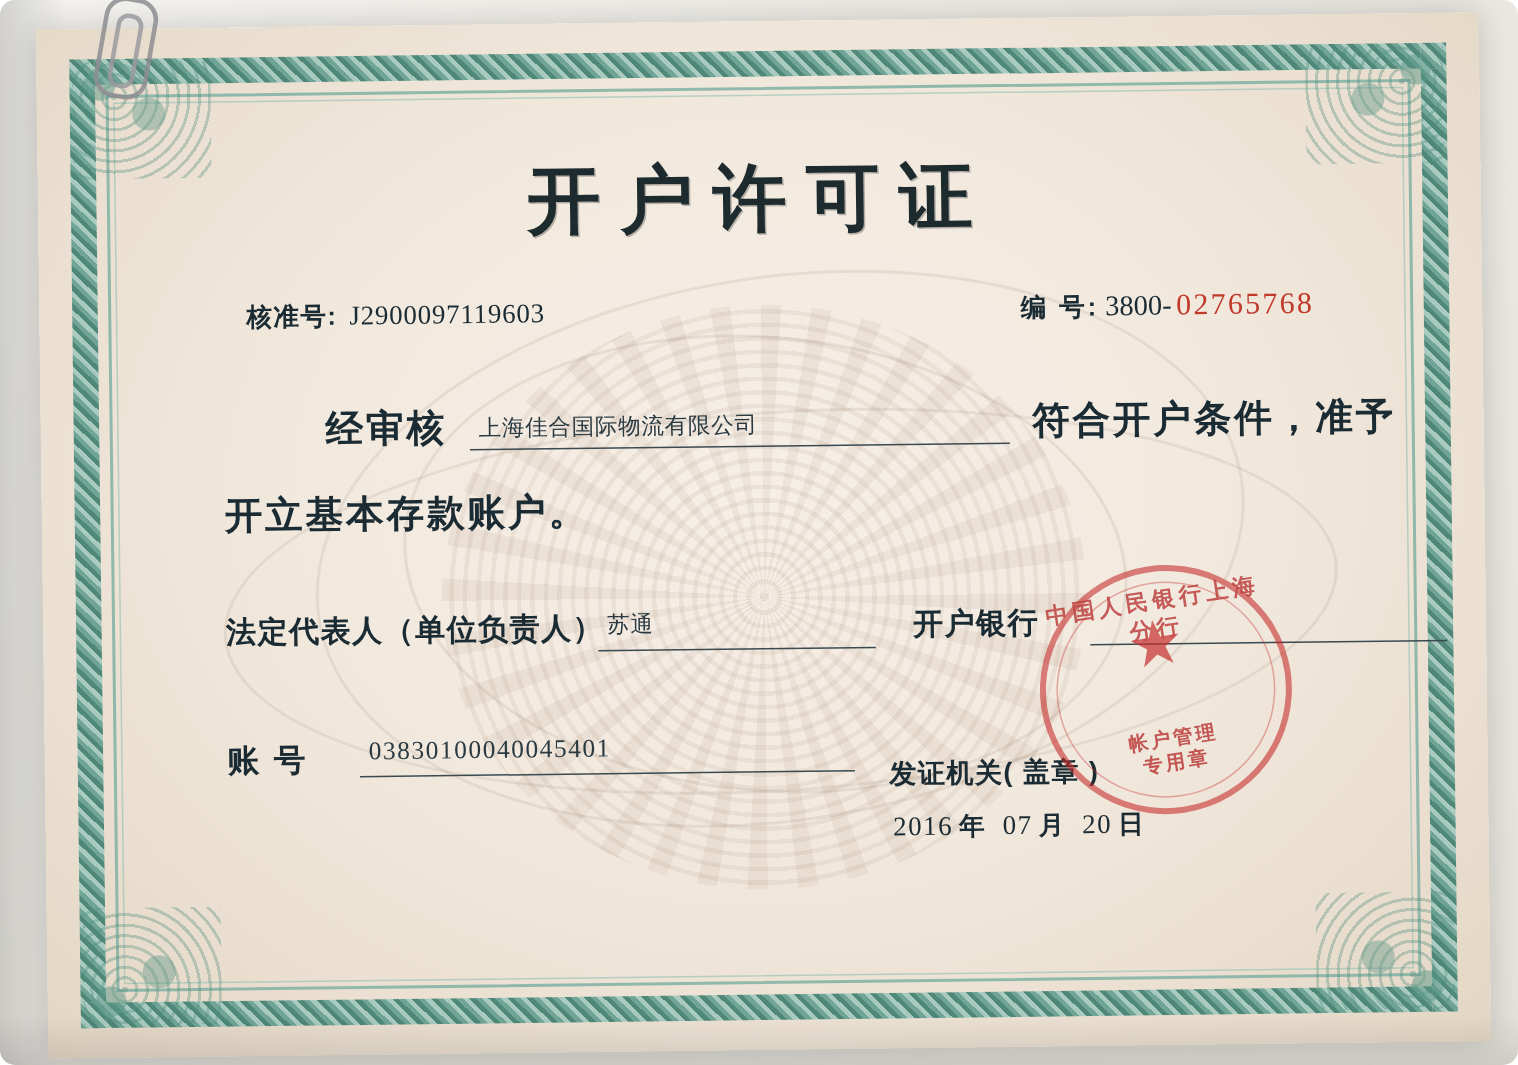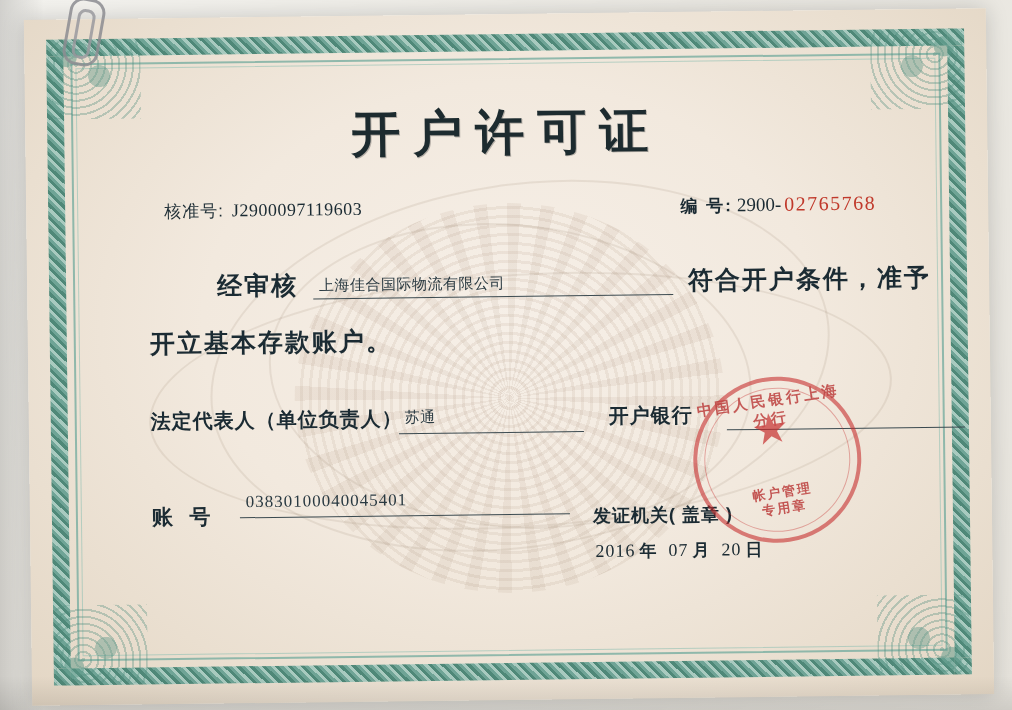--- a/index.html
+++ b/index.html
@@ -14,20 +14,21 @@
     font-family: "Liberation Sans", sans-serif;
   }
 
   
   #photo {
     position: relative;
     width: 1012px;
     height: 710px;
     background: linear-gradient(135deg, #f3f2ee 0%, #eceae4 40%, #e6e3dc 100%);
     overflow: hidden;
+    border-radius: 10px;
   }
 
   
   #certificate {
     position: absolute;
     left: 28px;
     top: 14px;
     width: 962px;
     height: 686px;
     transform: rotate(-0.7deg);
@@ -121,21 +122,21 @@
     position: relative;
     margin-top: 30px;
     height: 26px;
     font-size: 17px;
   }
   .approval {
     position: absolute;
     left: 68px; top: 0;
     white-space: nowrap;
   }
-  .approval .lbl { font-weight: normal; letter-spacing: 1px; }
+  .approval .lbl { font-weight: bold; letter-spacing: 1px; }
   .approval .val {
     font-family: "Liberation Serif", serif;
     font-size: 18px;
     margin-left: 8px;
     letter-spacing: .5px;
   }
   .serial {
     position: absolute;
     right: 42px; top: 0;
     white-space: nowrap;
@@ -210,21 +211,21 @@
 
   
   .row-account {
     position: relative;
     margin-top: 34px;
     height: 40px;
     font-size: 21px;
     font-weight: bold;
     letter-spacing: 2px;
   }
-  .acct-label { position: absolute; left: 52px; top: 21px; font-family: Liberation Mono, monospace; }
+  .acct-label { position: absolute; left: 52px; top: 11px; }
   .slot-acct {
     position: absolute;
     left: 140px; top: 10px;
     width: 330px; height: 26px;
   }
   .slot-acct .hand {
     font-family: "Liberation Serif", serif;
     font-size: 17px;
     letter-spacing: 1px;
   }
@@ -360,21 +361,21 @@
 
     <div class="content">
 
       <div class="doc-title">开户许可证</div>
 
       <div class="row-codes">
         <div class="approval">
           <span class="lbl">核准号:</span><span class="val">J2900097119603</span>
         </div>
         <div class="serial">
-          <span class="lbl">编 号:</span><span class="prefix">2900-</span><span class="num">02765768</span>
+          <span class="lbl">编 号:</span><span class="prefix">3800-</span><span class="num">02765768</span>
         </div>
       </div>
 
       <div class="body-line1">
         <span>经审核</span>
         <span class="fill-slot slot-company">
           <span class="hand">上海佳合国际物流有限公司</span>
         </span>
         <span>符合开户条件，准予</span>
       </div>

